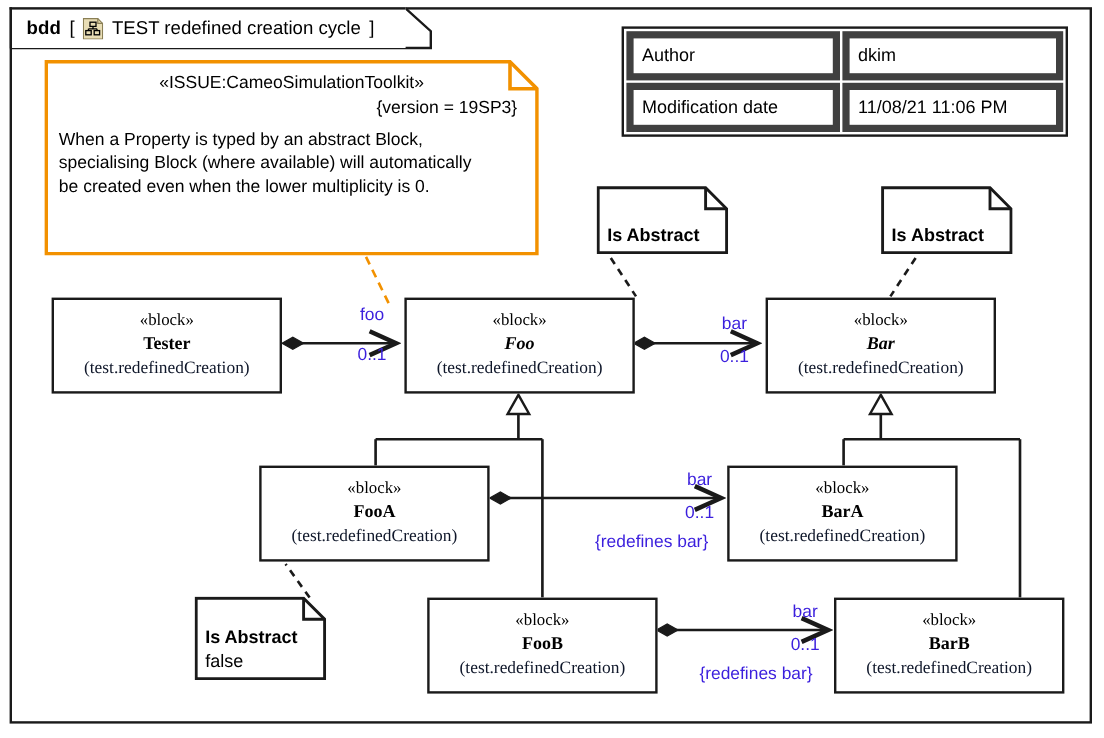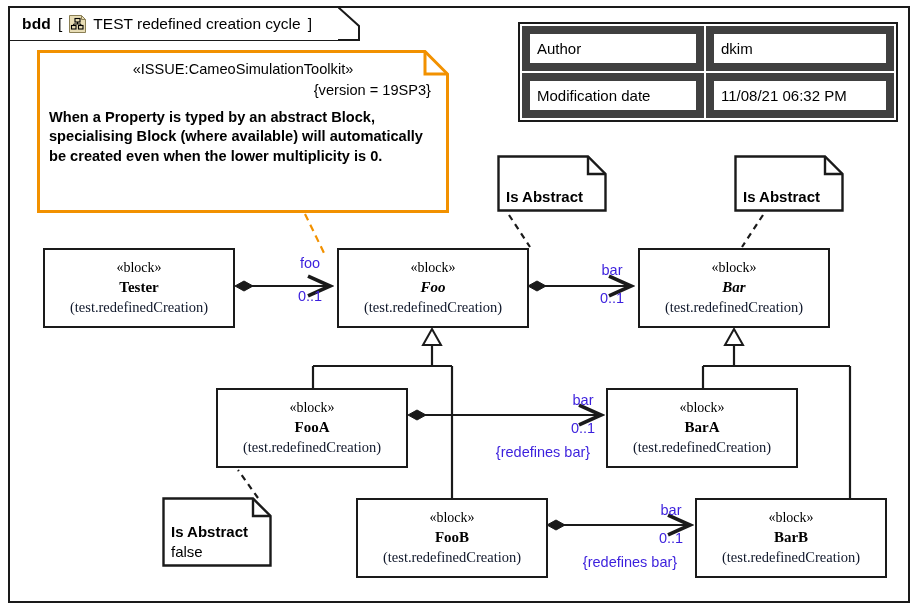--- a/index.html
+++ b/index.html
@@ -124,21 +124,21 @@
   }
   .note-title {
     text-align: center;
     margin-bottom: 2px;
   }
   .note-version {
     text-align: right;
     margin-bottom: 7px;
     padding-right: 6px;
   }
-  .note-para div { white-space: nowrap; font-weight: bold; }
+  .note-para div { white-space: nowrap; }
 
   
   .pnote {
     position: absolute;
   }
   .pnote .pnote-text {
     position: absolute;
     left: 0; top: 0;
     width: 100%; height: 100%;
     box-sizing: border-box;
@@ -157,21 +157,21 @@
   #info-table {
     position: absolute;
     left: 518px;
     top: 22px;
     border: 2px solid #1a1a1a;
     background: #fff;
     border-collapse: separate;
     border-spacing: 2px;
   }
   #info-table td {
-    border: 8px solid #404040;
+    border: 6px solid #404040;
     font-size: 15px;
     color: #000;
     padding: 3px 7px 4px 7px;
     background: #fff;
     height: 22px;
   }
   #info-table td.key { width: 152px; }
   #info-table td.val { width: 158px; }
 
   
@@ -222,21 +222,21 @@
   </div>
 
   <table id="info-table">
     <tbody>
         <tr>
       <td class="key">Author</td>
       <td class="val">dkim</td>
     </tr>
     <tr>
       <td class="key">Modification date</td>
-      <td class="val">11/08/21 06:32 PM</td>
+      <td class="val">11/08/21 11:06 PM</td>
     </tr>
   </tbody>
     </table>
 
   <div id="issue-note">
     <svg width="412" height="163" style="position:absolute;left:0;top:0;">
       <path d="M1.5,1.5 H388 L410.5,24 V161.5 H1.5 Z" fill="#ffffff" stroke="#f29100" stroke-width="3"></path>
       <path d="M388,1.5 V24 H410.5" fill="none" stroke="#f29100" stroke-width="3"></path>
     </svg>
     <div class="note-text">

